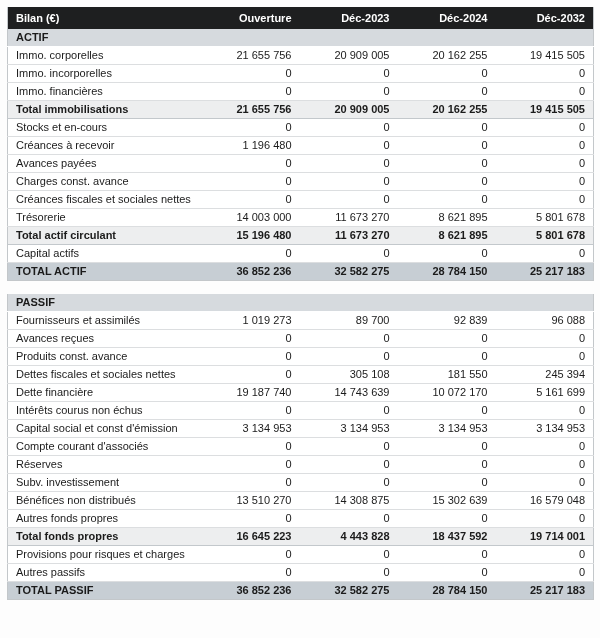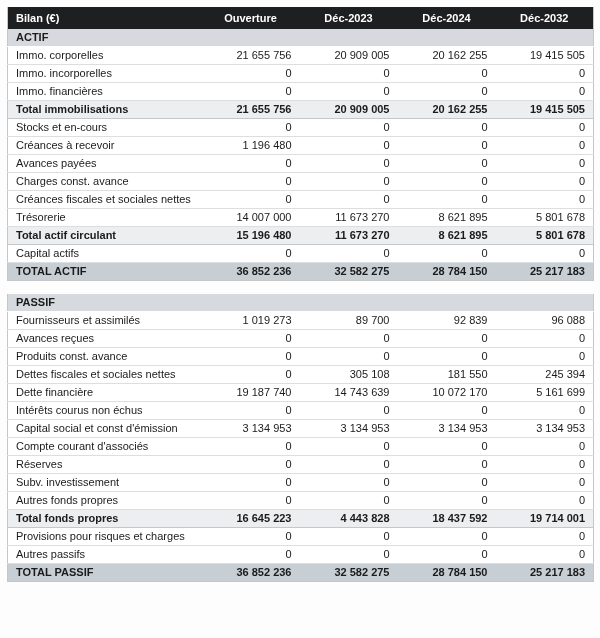--- a/index.html
+++ b/index.html
@@ -28,21 +28,21 @@
     border:1px solid var(--outer-border);border-top:none;
   }
   col.c-label{width:194px;}
   col.c-num{width:98px;}
   th,td{
     padding:0 8px;height:17px;line-height:17px;
     white-space:nowrap;overflow:hidden;vertical-align:middle;
   }
   thead th{
     background:var(--header-bg);color:var(--header-fg);
-    font-weight:bold;height:22px;line-height:22px;
+    font-weight:bold;height:22px;line-height:22px;text-align:right;
   }
   thead th.label{text-align:left;}
   td.num{text-align:right;}
   td.label{text-align:left;}
   tr.section td{
     background:var(--section-bg);font-weight:bold;
     border-bottom:1px solid #ffffff;
   }
   tr.normal td{background:#ffffff;border-bottom:1px solid var(--row-line);}
   tr.subtotal td{
@@ -140,21 +140,21 @@
         </tr>
         <tr class="normal">
           <td class="label">Créances fiscales et sociales nettes</td>
           <td class="num">0</td>
           <td class="num">0</td>
           <td class="num">0</td>
           <td class="num">0</td>
         </tr>
         <tr class="normal">
           <td class="label">Trésorerie</td>
-          <td class="num">14 007 000</td>
+          <td class="num">14 003 000</td>
           <td class="num">11 673 270</td>
           <td class="num">8 621 895</td>
           <td class="num">5 801 678</td>
         </tr>
         <tr class="subtotal">
           <td class="label">Total actif circulant</td>
           <td class="num">15 196 480</td>
           <td class="num">11 673 270</td>
           <td class="num">8 621 895</td>
           <td class="num">5 801 678</td>
@@ -254,20 +254,27 @@
           <td class="num">0</td>
         </tr>
         <tr class="normal">
           <td class="label">Subv. investissement</td>
           <td class="num">0</td>
           <td class="num">0</td>
           <td class="num">0</td>
           <td class="num">0</td>
         </tr>
         <tr class="normal">
+          <td class="label">Bénéfices non distribués</td>
+          <td class="num">13 510 270</td>
+          <td class="num">14 308 875</td>
+          <td class="num">15 302 639</td>
+          <td class="num">16 579 048</td>
+        </tr>
+        <tr class="normal">
           <td class="label">Autres fonds propres</td>
           <td class="num">0</td>
           <td class="num">0</td>
           <td class="num">0</td>
           <td class="num">0</td>
         </tr>
         <tr class="subtotal">
           <td class="label">Total fonds propres</td>
           <td class="num">16 645 223</td>
           <td class="num">4 443 828</td>

